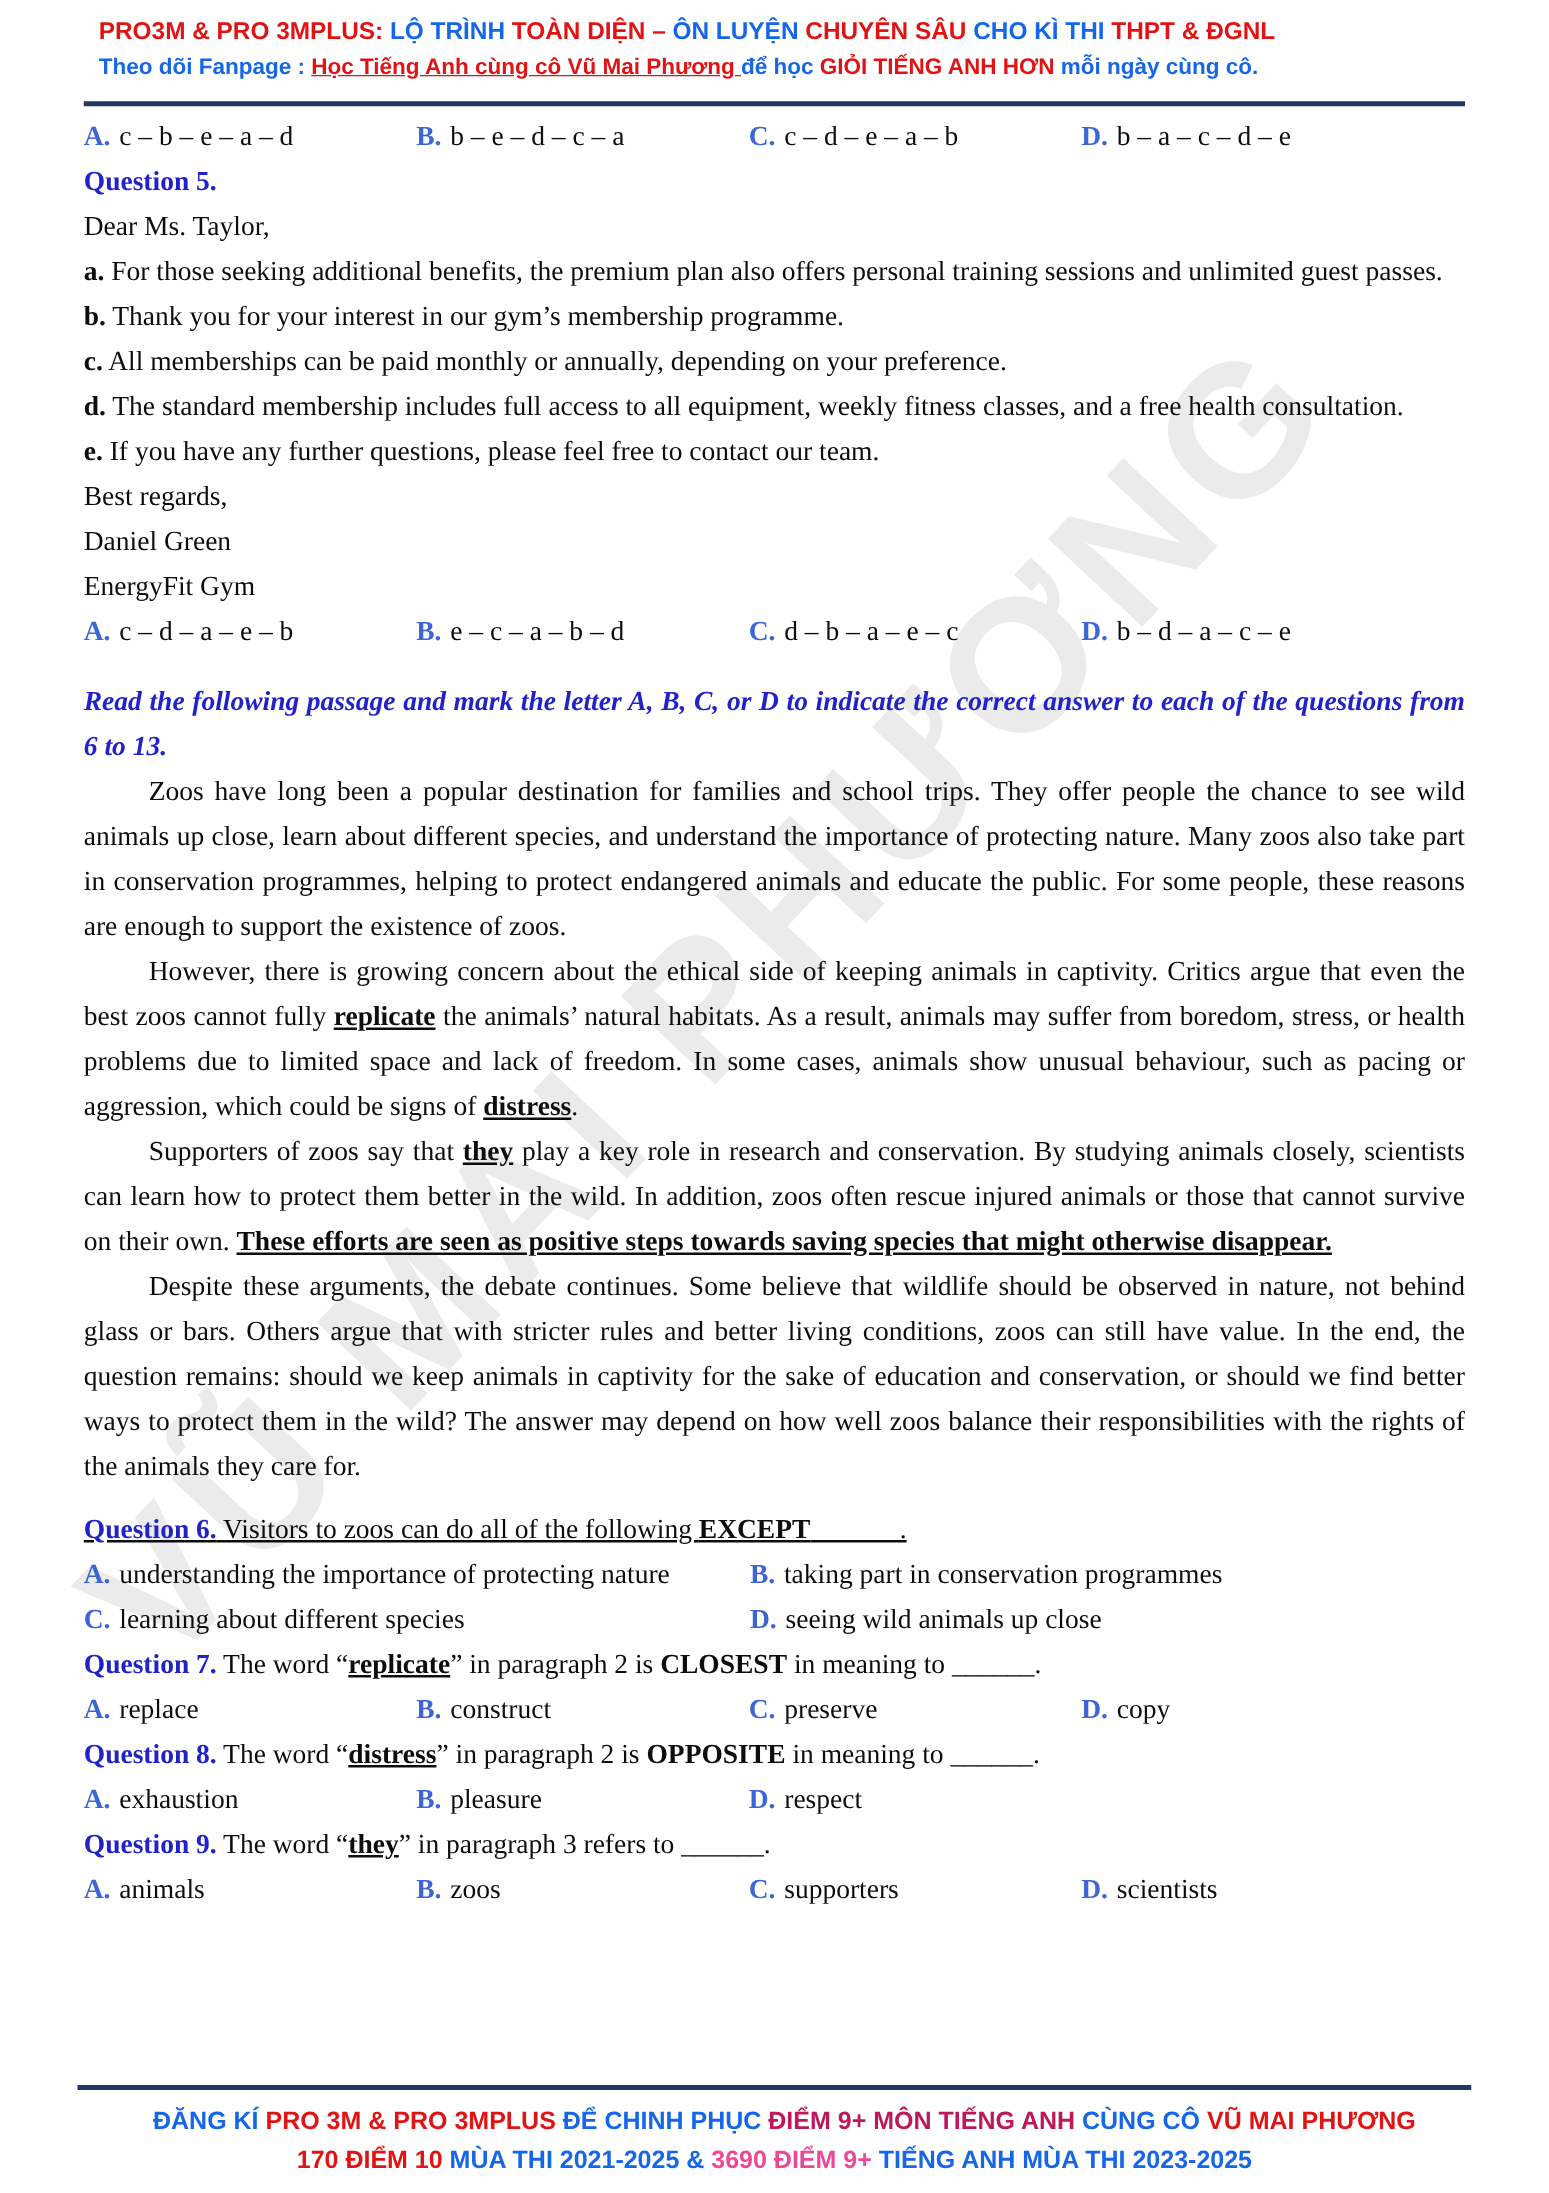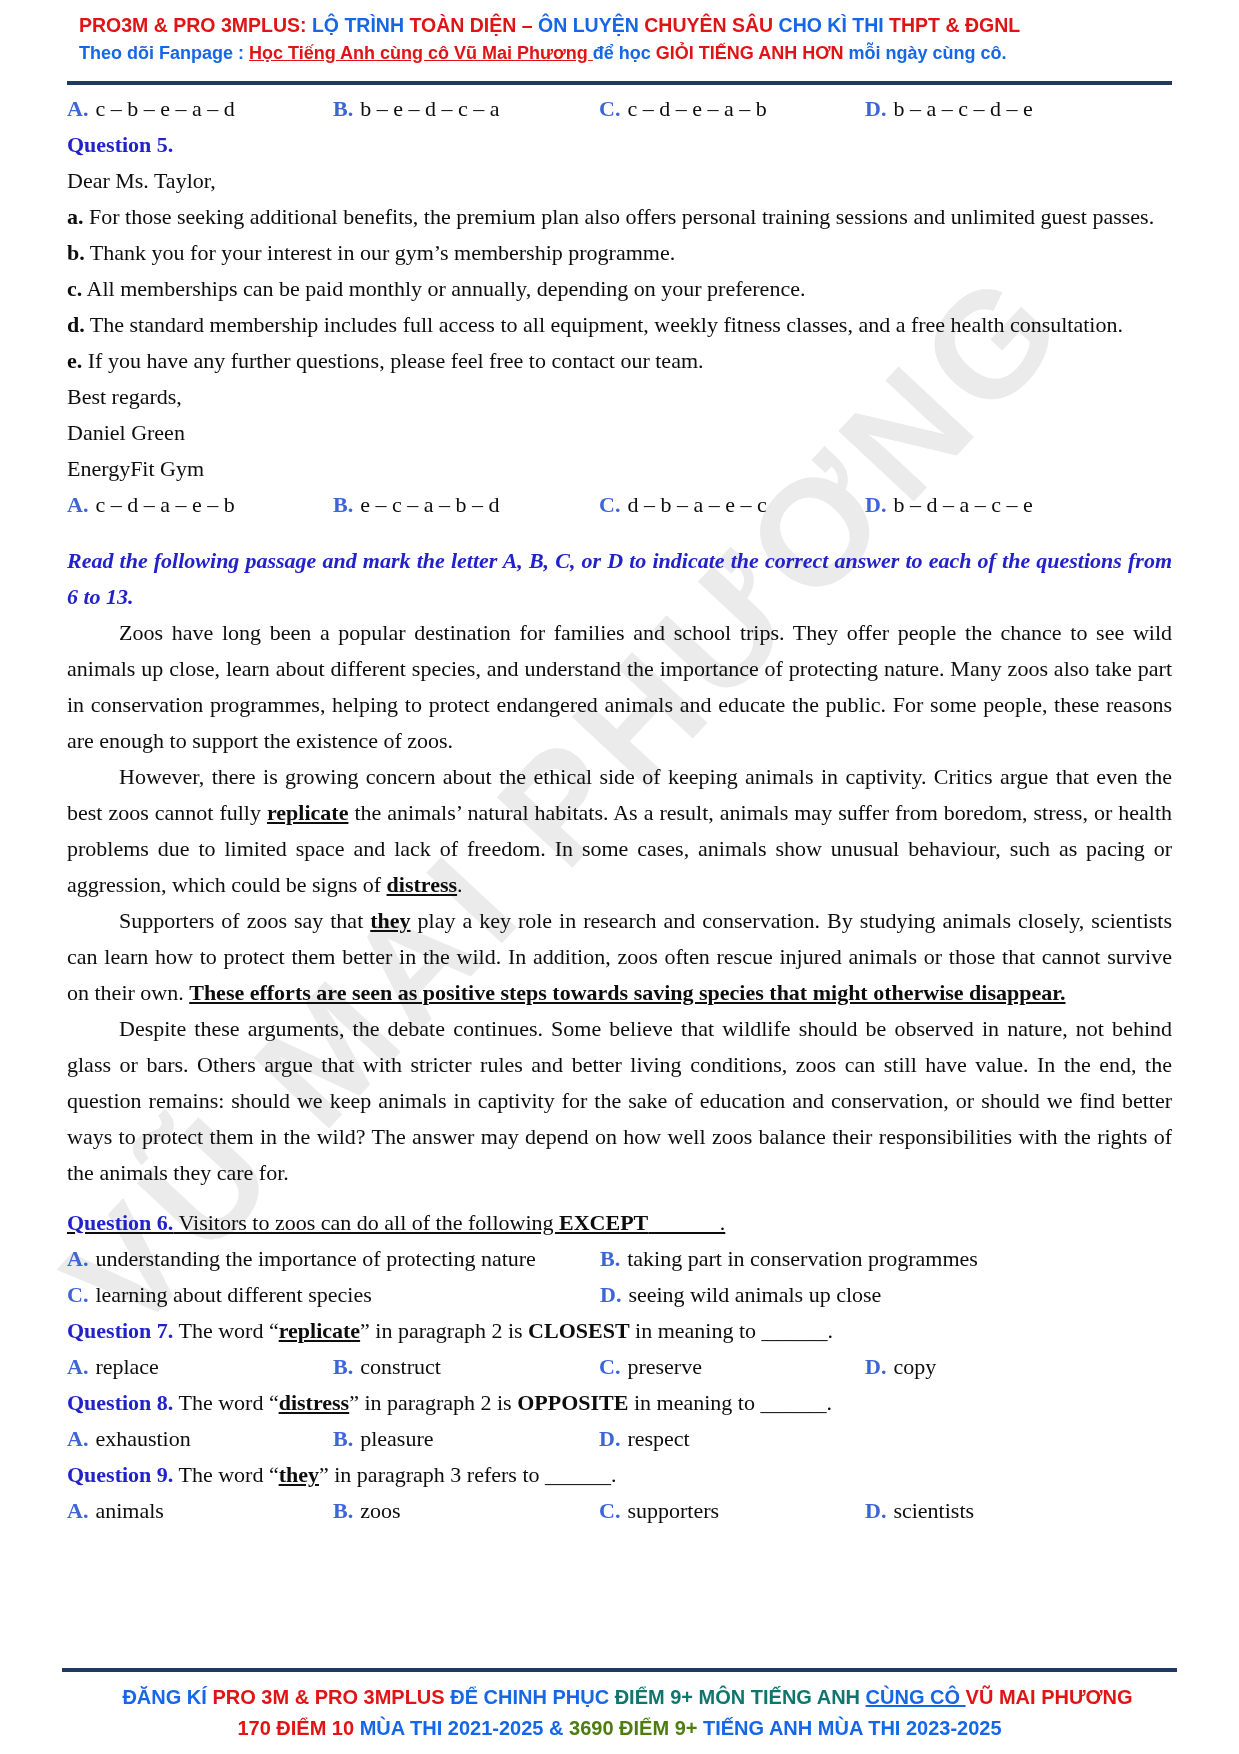--- a/index.html
+++ b/index.html
@@ -108,15 +108,15 @@
         <div class="opt-cell"><span class="opt-letter" style="color: rgb(61, 101, 214);">B.</span><span>zoos</span></div>
         <div class="opt-cell"><span class="opt-letter" style="color: rgb(61, 101, 214);">C.</span><span>supporters</span></div>
         <div class="opt-cell"><span class="opt-letter" style="color: rgb(61, 101, 214);">D.</span><span>scientists</span></div>
       </div>
 
   </div>
 </div>
 
 <div class="footer">
   <hr class="rule">
-  <div class="ftr"><span style="color: rgb(22, 103, 232); margin-left: 16px;">ĐĂNG KÍ </span><span style="color: rgb(224, 20, 20);">PRO 3M &amp; PRO 3MPLUS </span><span style="color: rgb(22, 103, 232);">ĐỂ CHINH PHỤC </span><span style="color: #0f766e;">ĐIỂM 9+ MÔN TIẾNG ANH </span><span style="color: rgb(22, 103, 232); text-decoration: underline;">CÙNG CÔ </span><span style="color: rgb(224, 20, 20);">VŨ MAI PHƯƠNG</span></div>
-  <div class="ftr"><span style="color: rgb(224, 20, 20);">170 ĐIỂM 10 </span><span style="color: rgb(22, 103, 232);">MÙA THI 2021-2025 &amp; </span><span style="color: #4d7c0f;">3690 ĐIỂM 9+ </span><span style="color: rgb(22, 103, 232);">TIẾNG ANH MÙA THI 2023-2025</span></div>
+  <div class="ftr"><span style="color: rgb(22, 103, 232); margin-left: 16px;">ĐĂNG KÍ </span><span style="color: rgb(224, 20, 20);">PRO 3M &amp; PRO 3MPLUS </span><span style="color: rgb(22, 103, 232);">ĐỂ CHINH PHỤC </span><span style="color: #be185d;">ĐIỂM 9+ MÔN TIẾNG ANH </span><span style="color: rgb(22, 103, 232);">CÙNG CÔ </span><span style="color: rgb(224, 20, 20);">VŨ MAI PHƯƠNG</span></div>
+  <div class="ftr"><span style="color: rgb(224, 20, 20);">170 ĐIỂM 10 </span><span style="color: rgb(22, 103, 232);">MÙA THI 2021-2025 &amp; </span><span style="color: #ec4899;">3690 ĐIỂM 9+ </span><span style="color: rgb(22, 103, 232);">TIẾNG ANH MÙA THI 2023-2025</span></div>
 </div>
 
 </body></html>

